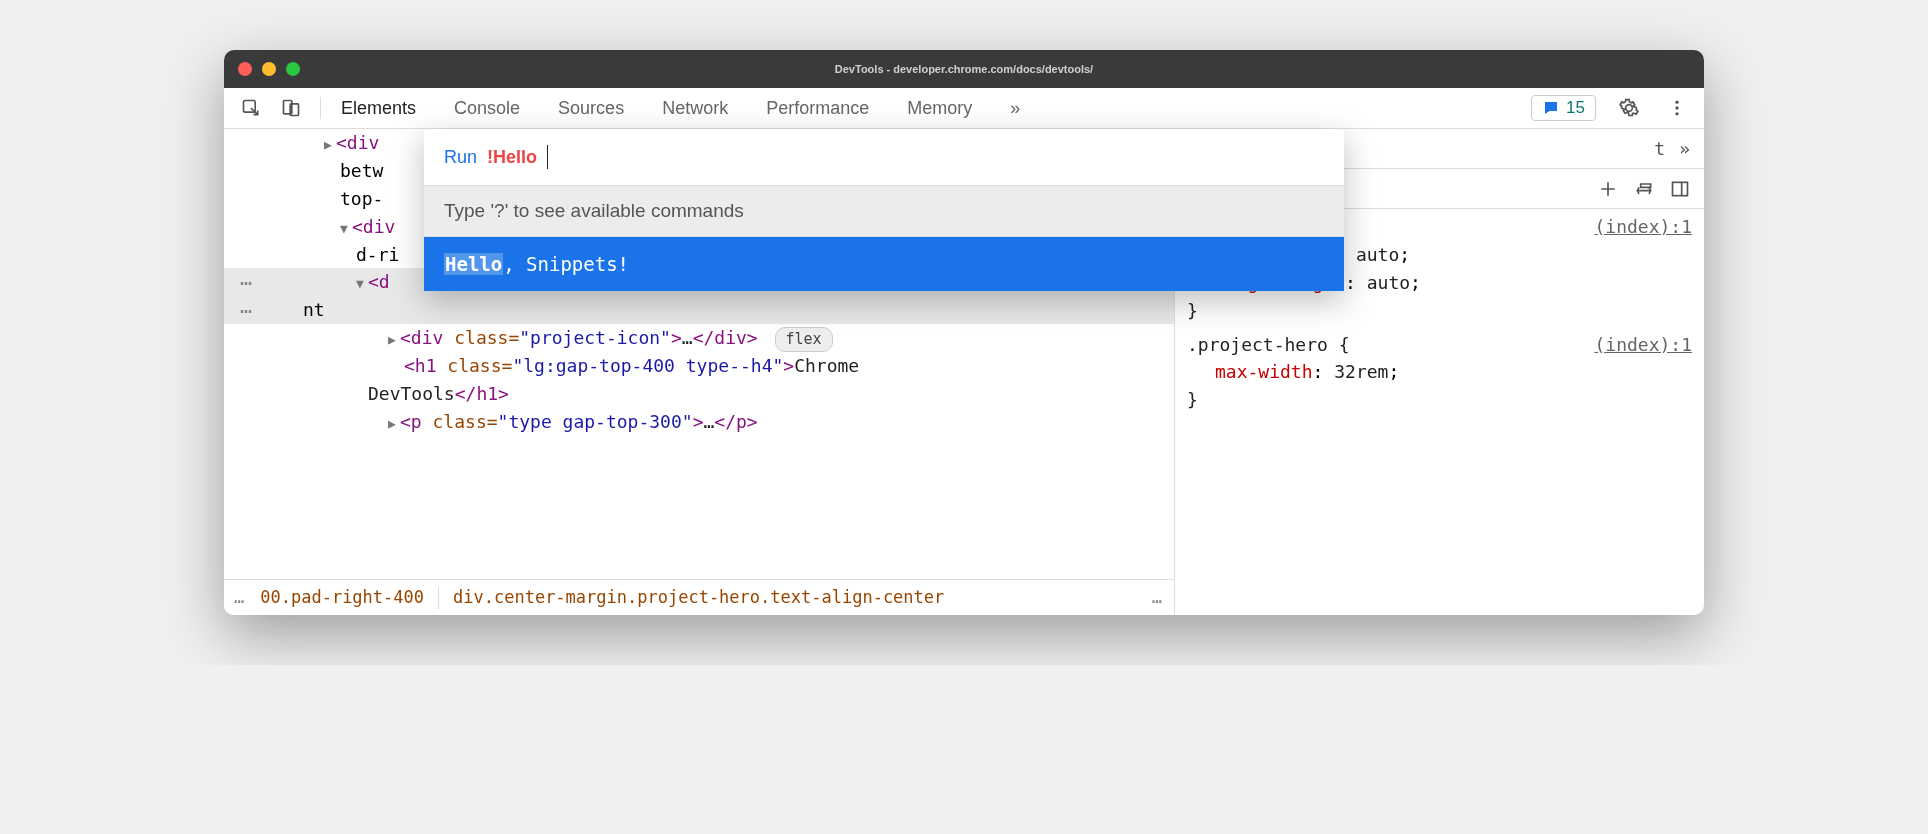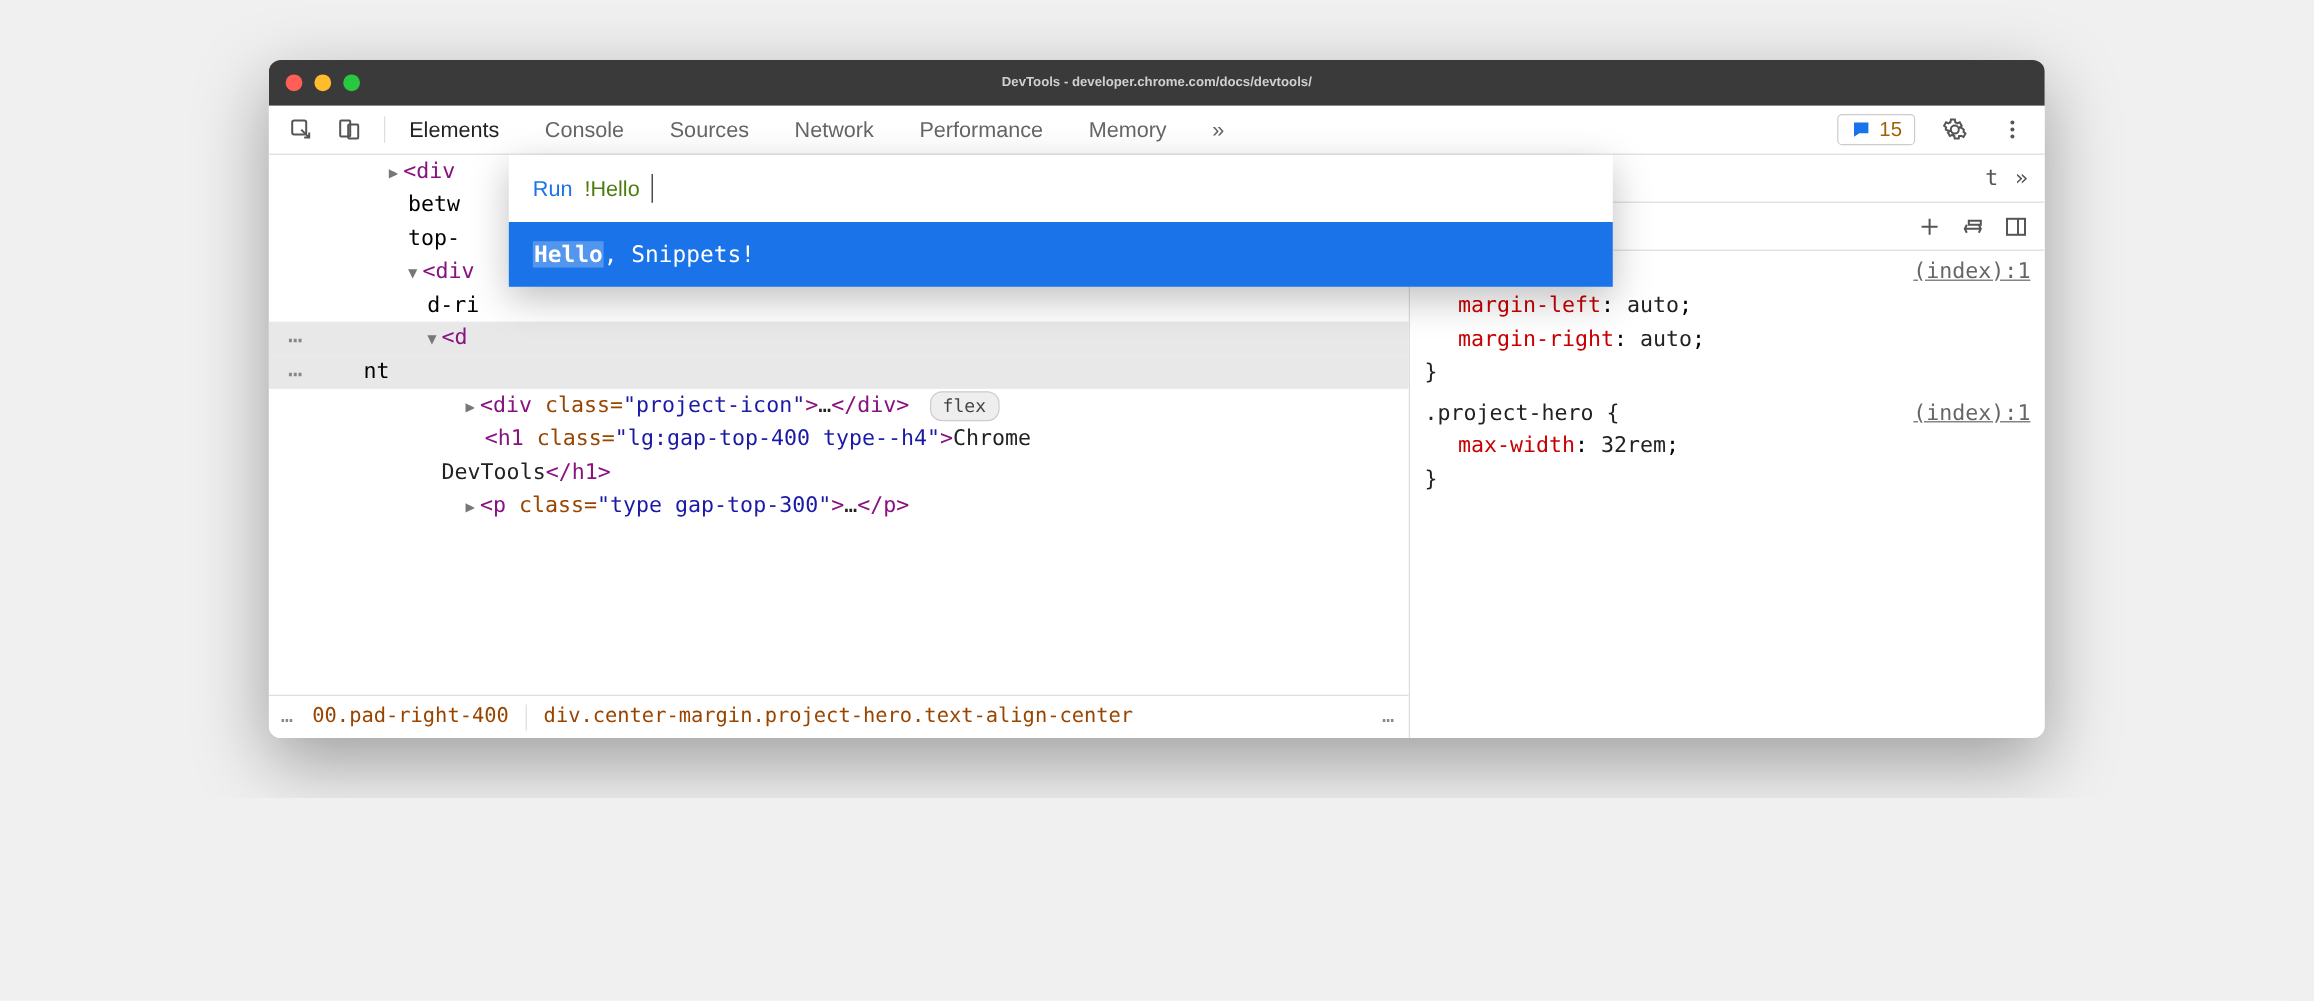--- a/index.html
+++ b/index.html
@@ -81,21 +81,21 @@
   align-items: center;
   gap: 18px;
 }
 .msg-badge {
   display: flex;
   align-items: center;
   gap: 6px;
   border: 1px solid #ccc;
   border-radius: 4px;
   padding: 2px 10px;
-  color: #a16207;
+  color: #0f766e;
   font-size: 17px;
   cursor: pointer;
 }
 .content {
   display: flex;
   position: relative;
   height: 486px;
 }
 .elements-panel {
   width: 950px;
@@ -218,21 +218,21 @@
   font-family: -apple-system, BlinkMacSystemFont, sans-serif;
 }
 .cm-input-row {
   display: flex;
   align-items: center;
   padding: 16px 20px;
   font-size: 18px;
   gap: 10px;
 }
 .cm-prefix { color: #1a73e8; }
-.cm-text { color: #4d7c0f; }
+.cm-text { color: #ef4444; font-weight: bold; }
 .cm-cursor {
   display: inline-block;
   width: 1px;
   height: 24px;
   background: #222;
   animation: blink 1s step-start infinite;
   vertical-align: middle;
 }
 @keyframes blink { 50% { opacity: 0; } }
 .cm-help {
@@ -406,19 +406,20 @@
         <div><span class="brace">}</span></div>
       </div>
     </div>
 
     <div class="command-menu">
       <div class="cm-input-row">
         <span class="cm-prefix">Run</span>
         <span class="cm-text">!Hello</span>
           <span class="cm-cursor"></span>
       </div>
+      <div class="cm-help">Type '?' to see available commands</div>
       <div class="cm-result">
         <span class="match">Hello</span><span>, Snippets!</span>
       </div>
     </div>
 
   </div>
 </div>
 
 </body></html>

